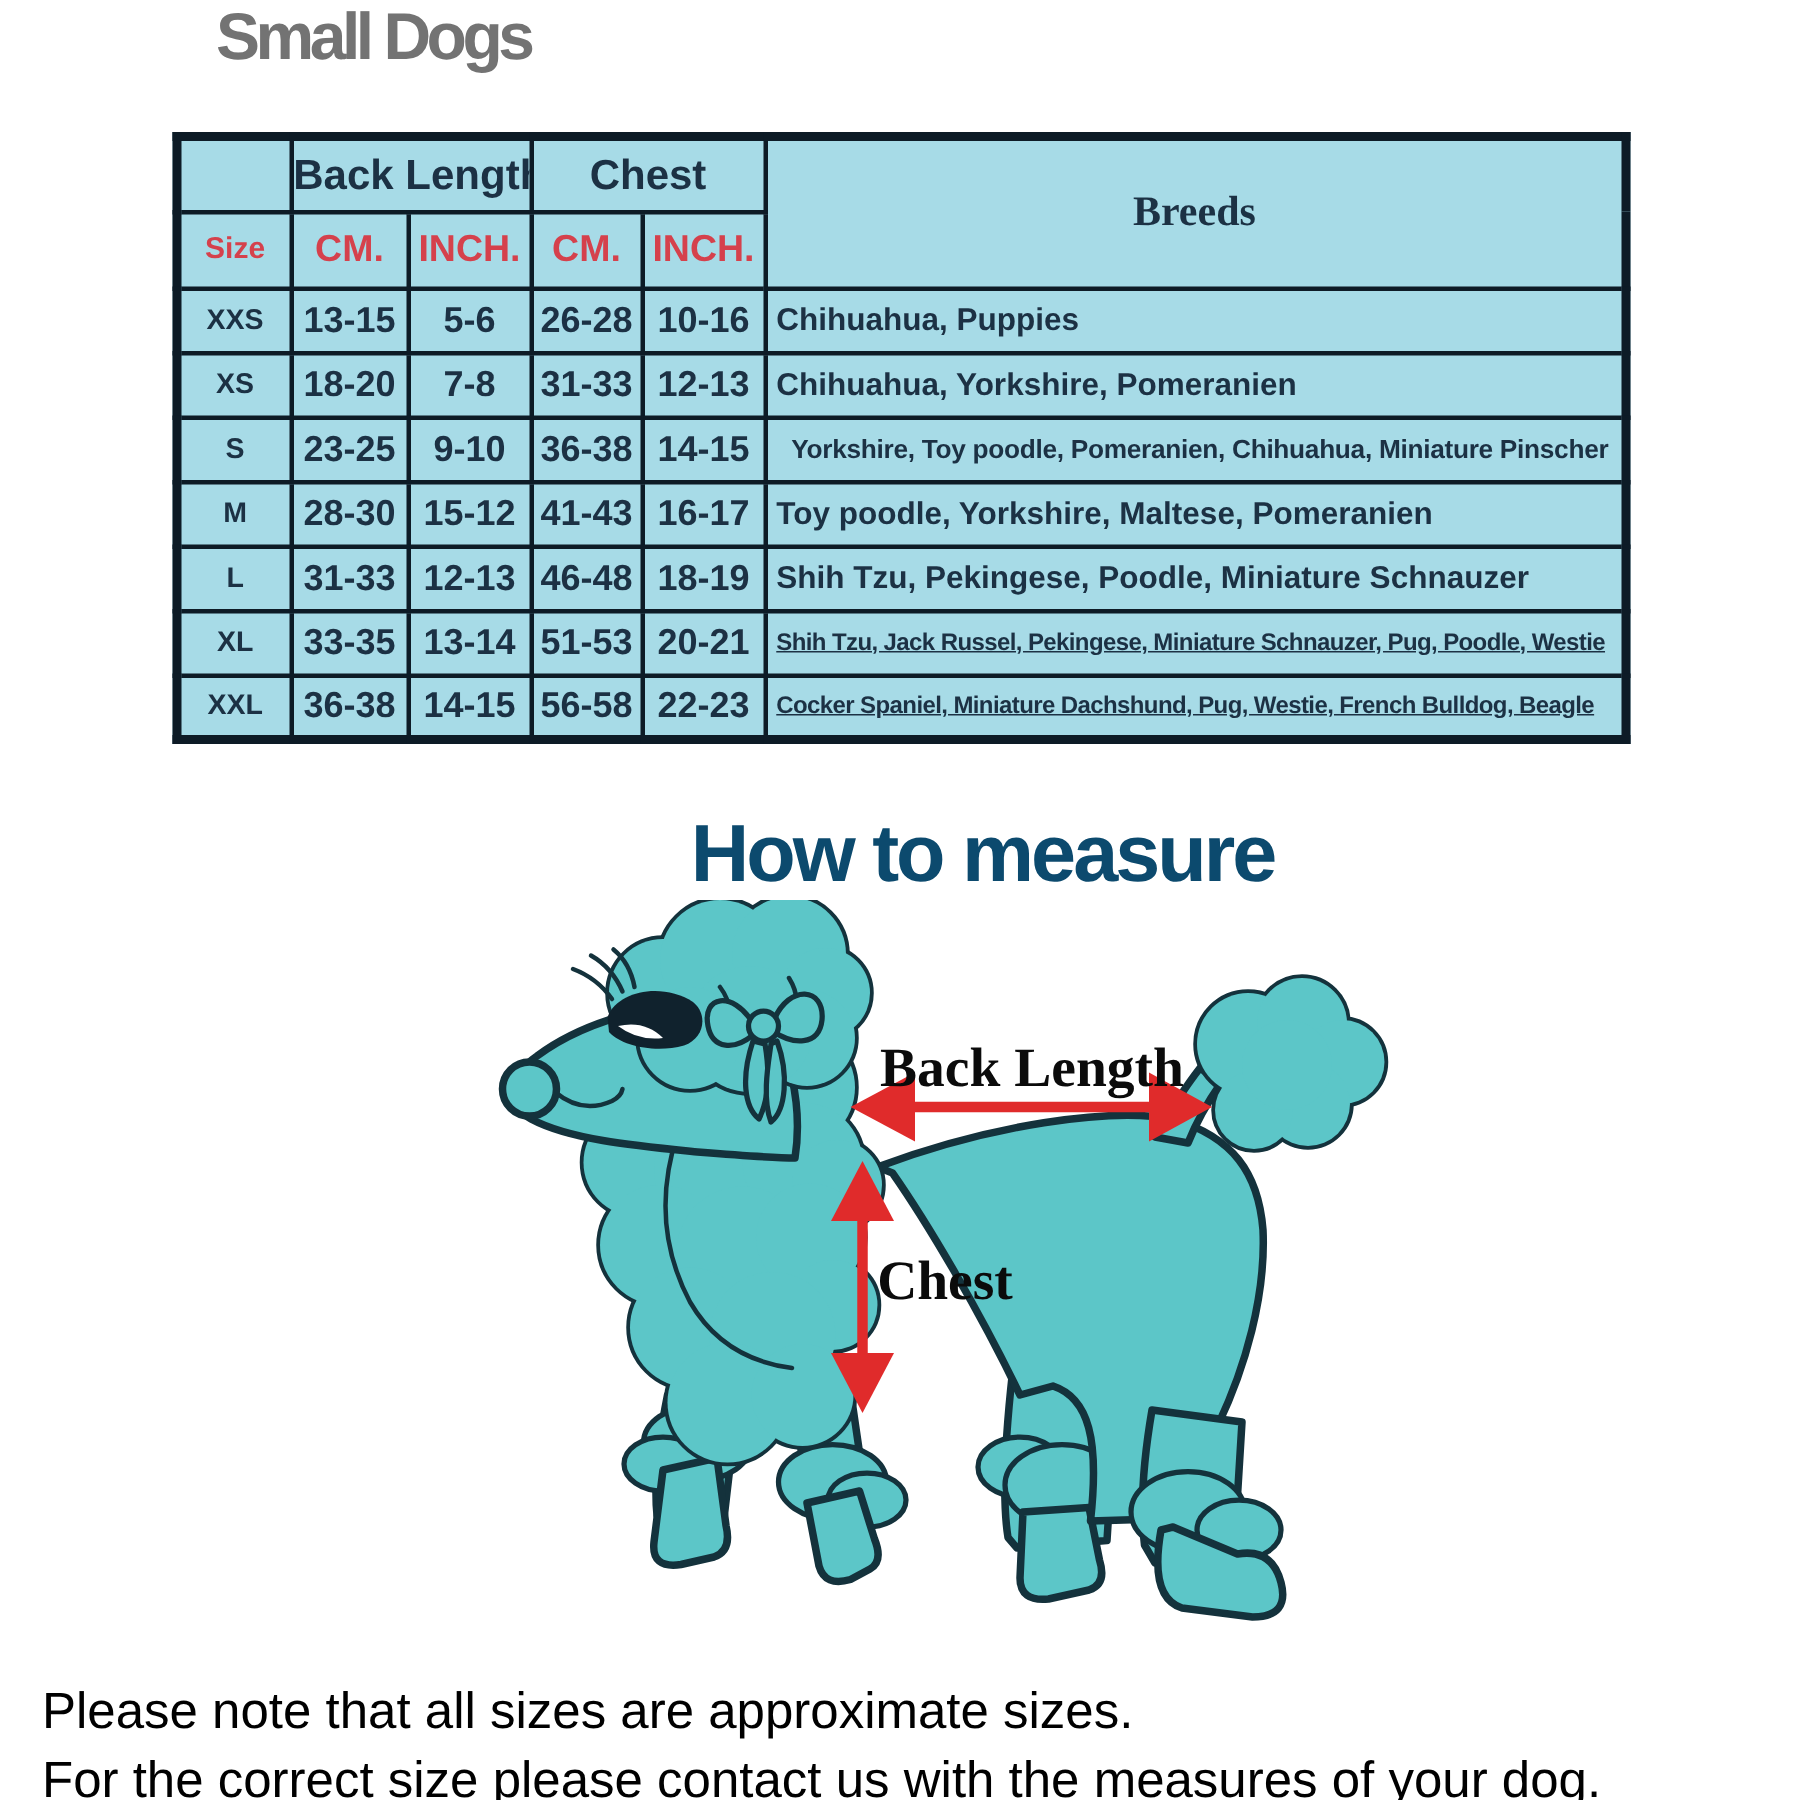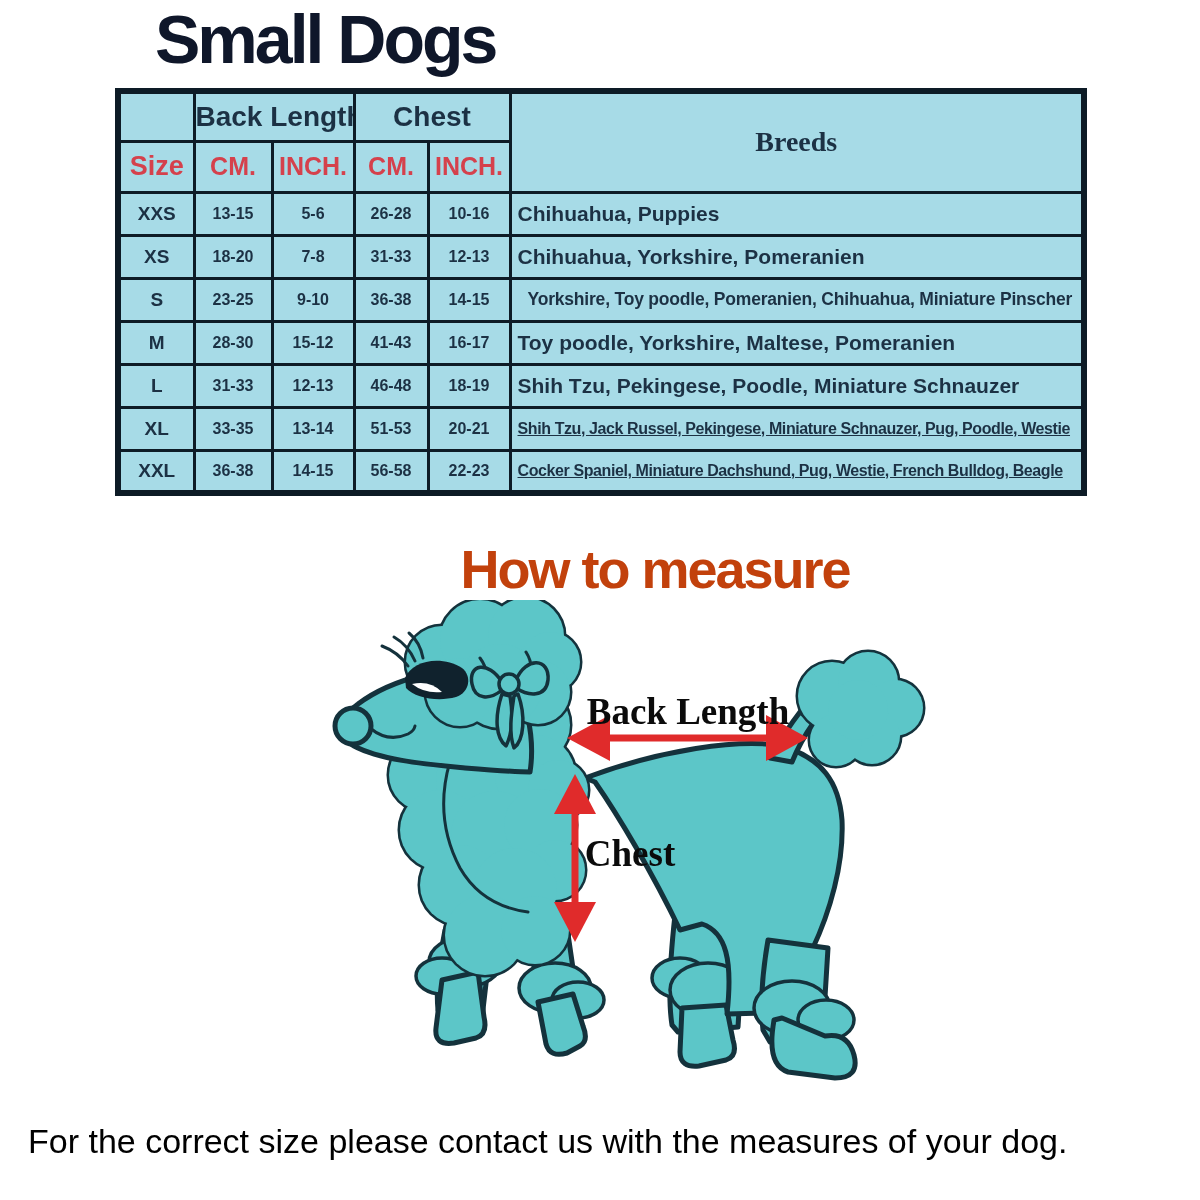--- a/index.html
+++ b/index.html
@@ -1,44 +1,44 @@
 <!DOCTYPE html>
 <html><head>
 <meta charset="utf-8">
 <style>
   * { margin: 0; padding: 0; box-sizing: border-box; }
   html, body { width: 1200px; height: 1200px; background: #ffffff; }
   body { position: relative; font-family: "Liberation Sans", sans-serif; overflow: hidden; }
 
   
   .main-title {
-    position: absolute; left: 155px; top: 0px;
-    font-size: 68px; font-weight: 900; letter-spacing: -3px; color: #0f172a;
+    position: absolute; left: 144px; top: 0px;
+    font-size: 44px; font-weight: 900; letter-spacing: -3px; color: #737373;
     font-family: "Liberation Sans", sans-serif;
   }
   .measure-title {
     position: absolute; left: 330px; top: 538px; width: 650px; text-align: center;
-    font-size: 54px; font-weight: 900; letter-spacing: -2px; color: #c2410c;
+    font-size: 54px; font-weight: 900; letter-spacing: -2px; color: #0c4a6e;
   }
 
   
   .size-table-wrap { position: absolute; left: 115px; top: 88px; }
   table.size-table {
     border-collapse: collapse; table-layout: fixed; width: 966px;
     background: #a7dbe7; border: 6px solid #0d1b26;
   }
   table.size-table td {
     border: 3px solid #0d1b26; text-align: center; vertical-align: middle;
     color: #1c3144; overflow: hidden; white-space: nowrap;
   }
   tr.group-row td { height: 50px; font-size: 28px; font-weight: 700; }
   tr.sub-row td { height: 51px; font-size: 25px; font-weight: 700; color: #d5414c; }
-  tr.sub-row td.size-head { font-size: 27px; }
+  tr.sub-row td.size-head { font-size: 20px; }
   td.breeds-head { font-size: 31px; font-weight: 700; font-family: Liberation Serif, serif; }
-  tr.data-row td { height: 43px; font-size: 16px; font-weight: 700; }
+  tr.data-row td { height: 43px; font-size: 24px; font-weight: 700; }
   tr.data-row td.size-cell { font-size: 19px; }
   tr.data-row td.breeds-cell {
     text-align: left; padding-left: 6px; font-size: 21px; font-weight: 700; margin-left: 12px;
   }
   tr.data-row td.breeds-cell.tight  { font-size: 17.5px; letter-spacing: -0.2px; padding-left: 16px; }
   tr.data-row td.breeds-cell.tighter{ font-size: 16px;  letter-spacing: -0.4px; text-decoration: underline; }
 
   
   .notes { position: absolute; left: 28px; top: 1118px; color: #000; }
   .notes .line { font-size: 34px; font-weight: 400; line-height: 46px; }
@@ -253,14 +253,15 @@
     <g>
       <line class="arrow-line" x1="245" y1="198" x2="245" y2="318"></line>
       <polygon class="arrow-head" points="245,174 224,214 266,214"></polygon>
       <polygon class="arrow-head" points="245,342 224,302 266,302"></polygon>
     </g>
     <text class="measure-label" x="300" y="266" text-anchor="middle">Chest</text>
   </svg>
 </div>
 
 <div class="notes">
+  <div class="line">Please note that all sizes are approximate sizes.</div>
   <div class="line">For the correct size please contact us with the measures of your dog.</div>
 </div>
 
 </body></html>

